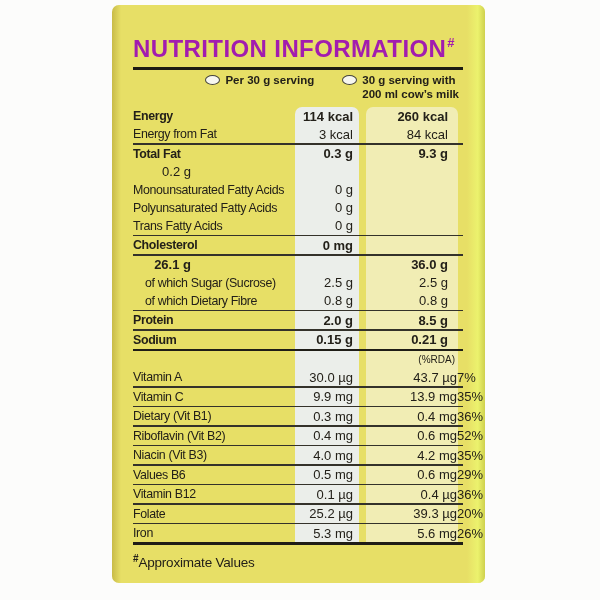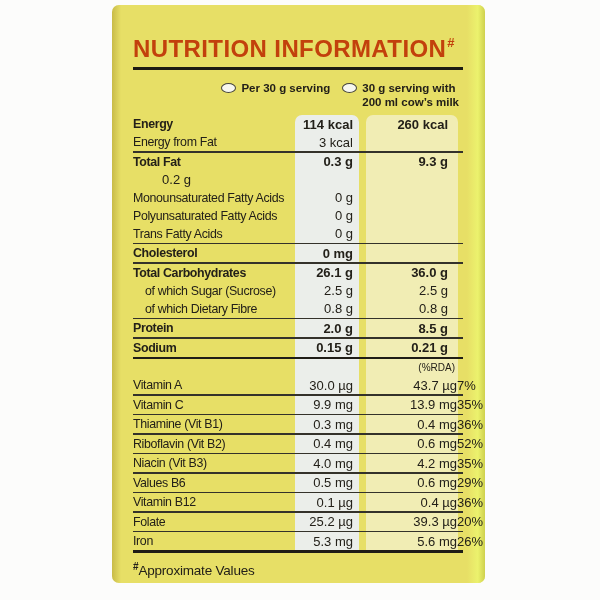--- a/index.html
+++ b/index.html
@@ -19,26 +19,26 @@
     background:linear-gradient(90deg, rgba(150,128,22,0.38), rgba(150,128,22,0));
   }
   .panel .edge-right {
     position:absolute; right:0; top:0; bottom:0; width:18px; border-radius:0 7px 7px 0;
     background:linear-gradient(90deg, rgba(238,246,116,0), rgba(236,244,110,0.9) 60%, rgba(205,208,76,0.95));
   }
   .content { position:absolute; left:21px; top:0; width:330px; }
 
   .title {
     margin-top:31px; font-size:24px; font-weight:bold; line-height:1;
-    color:#c2410c; letter-spacing:0.4px; white-space:nowrap;
+    color:#a21caf; letter-spacing:0.4px; white-space:nowrap;
   }
   .title sup { font-size:13px; vertical-align:10px; margin-left:1px; }
   .title-rule { height:3px; background:#1d1b13; margin-top:6px; }
 
-  .legend { display:flex; justify-content:flex-end; gap:12px; margin-top:12px; height:30px; padding-right:4px; }
+  .legend { display:flex; justify-content:flex-end; gap:28px; margin-top:4px; height:30px; padding-right:4px; }
   .legend-item { display:flex; gap:5px; font-size:11.5px; font-weight:bold; line-height:1.2; }
   .oval {
     width:15px; height:10px; flex:none; margin-top:1px;
     border:1.5px solid #45443a; border-radius:50%; background:#f7f7ef; box-sizing:border-box;
   }
 
   .table { position:relative; margin-top:3px; }
   .band { position:absolute; top:0; bottom:0; z-index:0; }
   .band-1 { left:162px; width:64px; background:#ebeeea; border-radius:7px 7px 0 0; }
   .band-2 { left:233px; width:92px; background:#f1edb4; border-radius:7px 7px 0 0; }
@@ -91,20 +91,21 @@
       <div class="band band-2"></div>
 
       <div class="row bold">
         <span class="lbl">Energy</span>
         <span class="c1">114 kcal</span>
         <span class="c2">260 kcal</span>
       </div>
       <div class="row">
         <span class="lbl">Energy from Fat</span>
         <span class="c1">3 kcal</span>
+        <span class="c2">84 kcal</span>
       </div>
       <div class="hr"></div>
 
       <div class="row bold">
         <span class="lbl">Total Fat</span>
         <span class="c1">0.3 g</span>
         <span class="c2">9.3 g</span>
       </div>
       <div class="row">
         <span class="c1">0.2 g</span>
@@ -128,21 +129,20 @@
       <div class="hr"></div>
 
       <div class="row bold">
         <span class="lbl">Cholesterol</span>
         <span class="c1">0 mg</span>
         <span class="c2"></span>
       </div>
       <div class="hr"></div>
 
       <div class="row bold">
-        <span class="lbl">Total Carbohydrates</span>
         <span class="c1">26.1 g</span>
         <span class="c2">36.0 g</span>
       </div>
       <div class="row indent">
         <span class="lbl">of which Sugar (Sucrose)</span>
         <span class="c1">2.5 g</span>
         <span class="c2">2.5 g</span>
       </div>
       <div class="row indent">
         <span class="lbl">of which Dietary Fibre</span>
@@ -177,21 +177,21 @@
       </div>
       <div class="hr"></div>
       <div class="row vit">
         <span class="lbl">Vitamin C</span>
         <span class="c1">9.9 mg</span>
         <span class="c2v">13.9 mg</span>
         <span class="pct">35%</span>
       </div>
       <div class="hr"></div>
       <div class="row vit">
-        <span class="lbl">Thiamine (Vit B1)</span>
+        <span class="lbl">Dietary (Vit B1)</span>
         <span class="c1">0.3 mg</span>
         <span class="c2v">0.4 mg</span>
         <span class="pct">36%</span>
       </div>
       <div class="hr"></div>
       <div class="row vit">
         <span class="lbl">Riboflavin (Vit B2)</span>
         <span class="c1">0.4 mg</span>
         <span class="c2v">0.6 mg</span>
         <span class="pct">52%</span>

